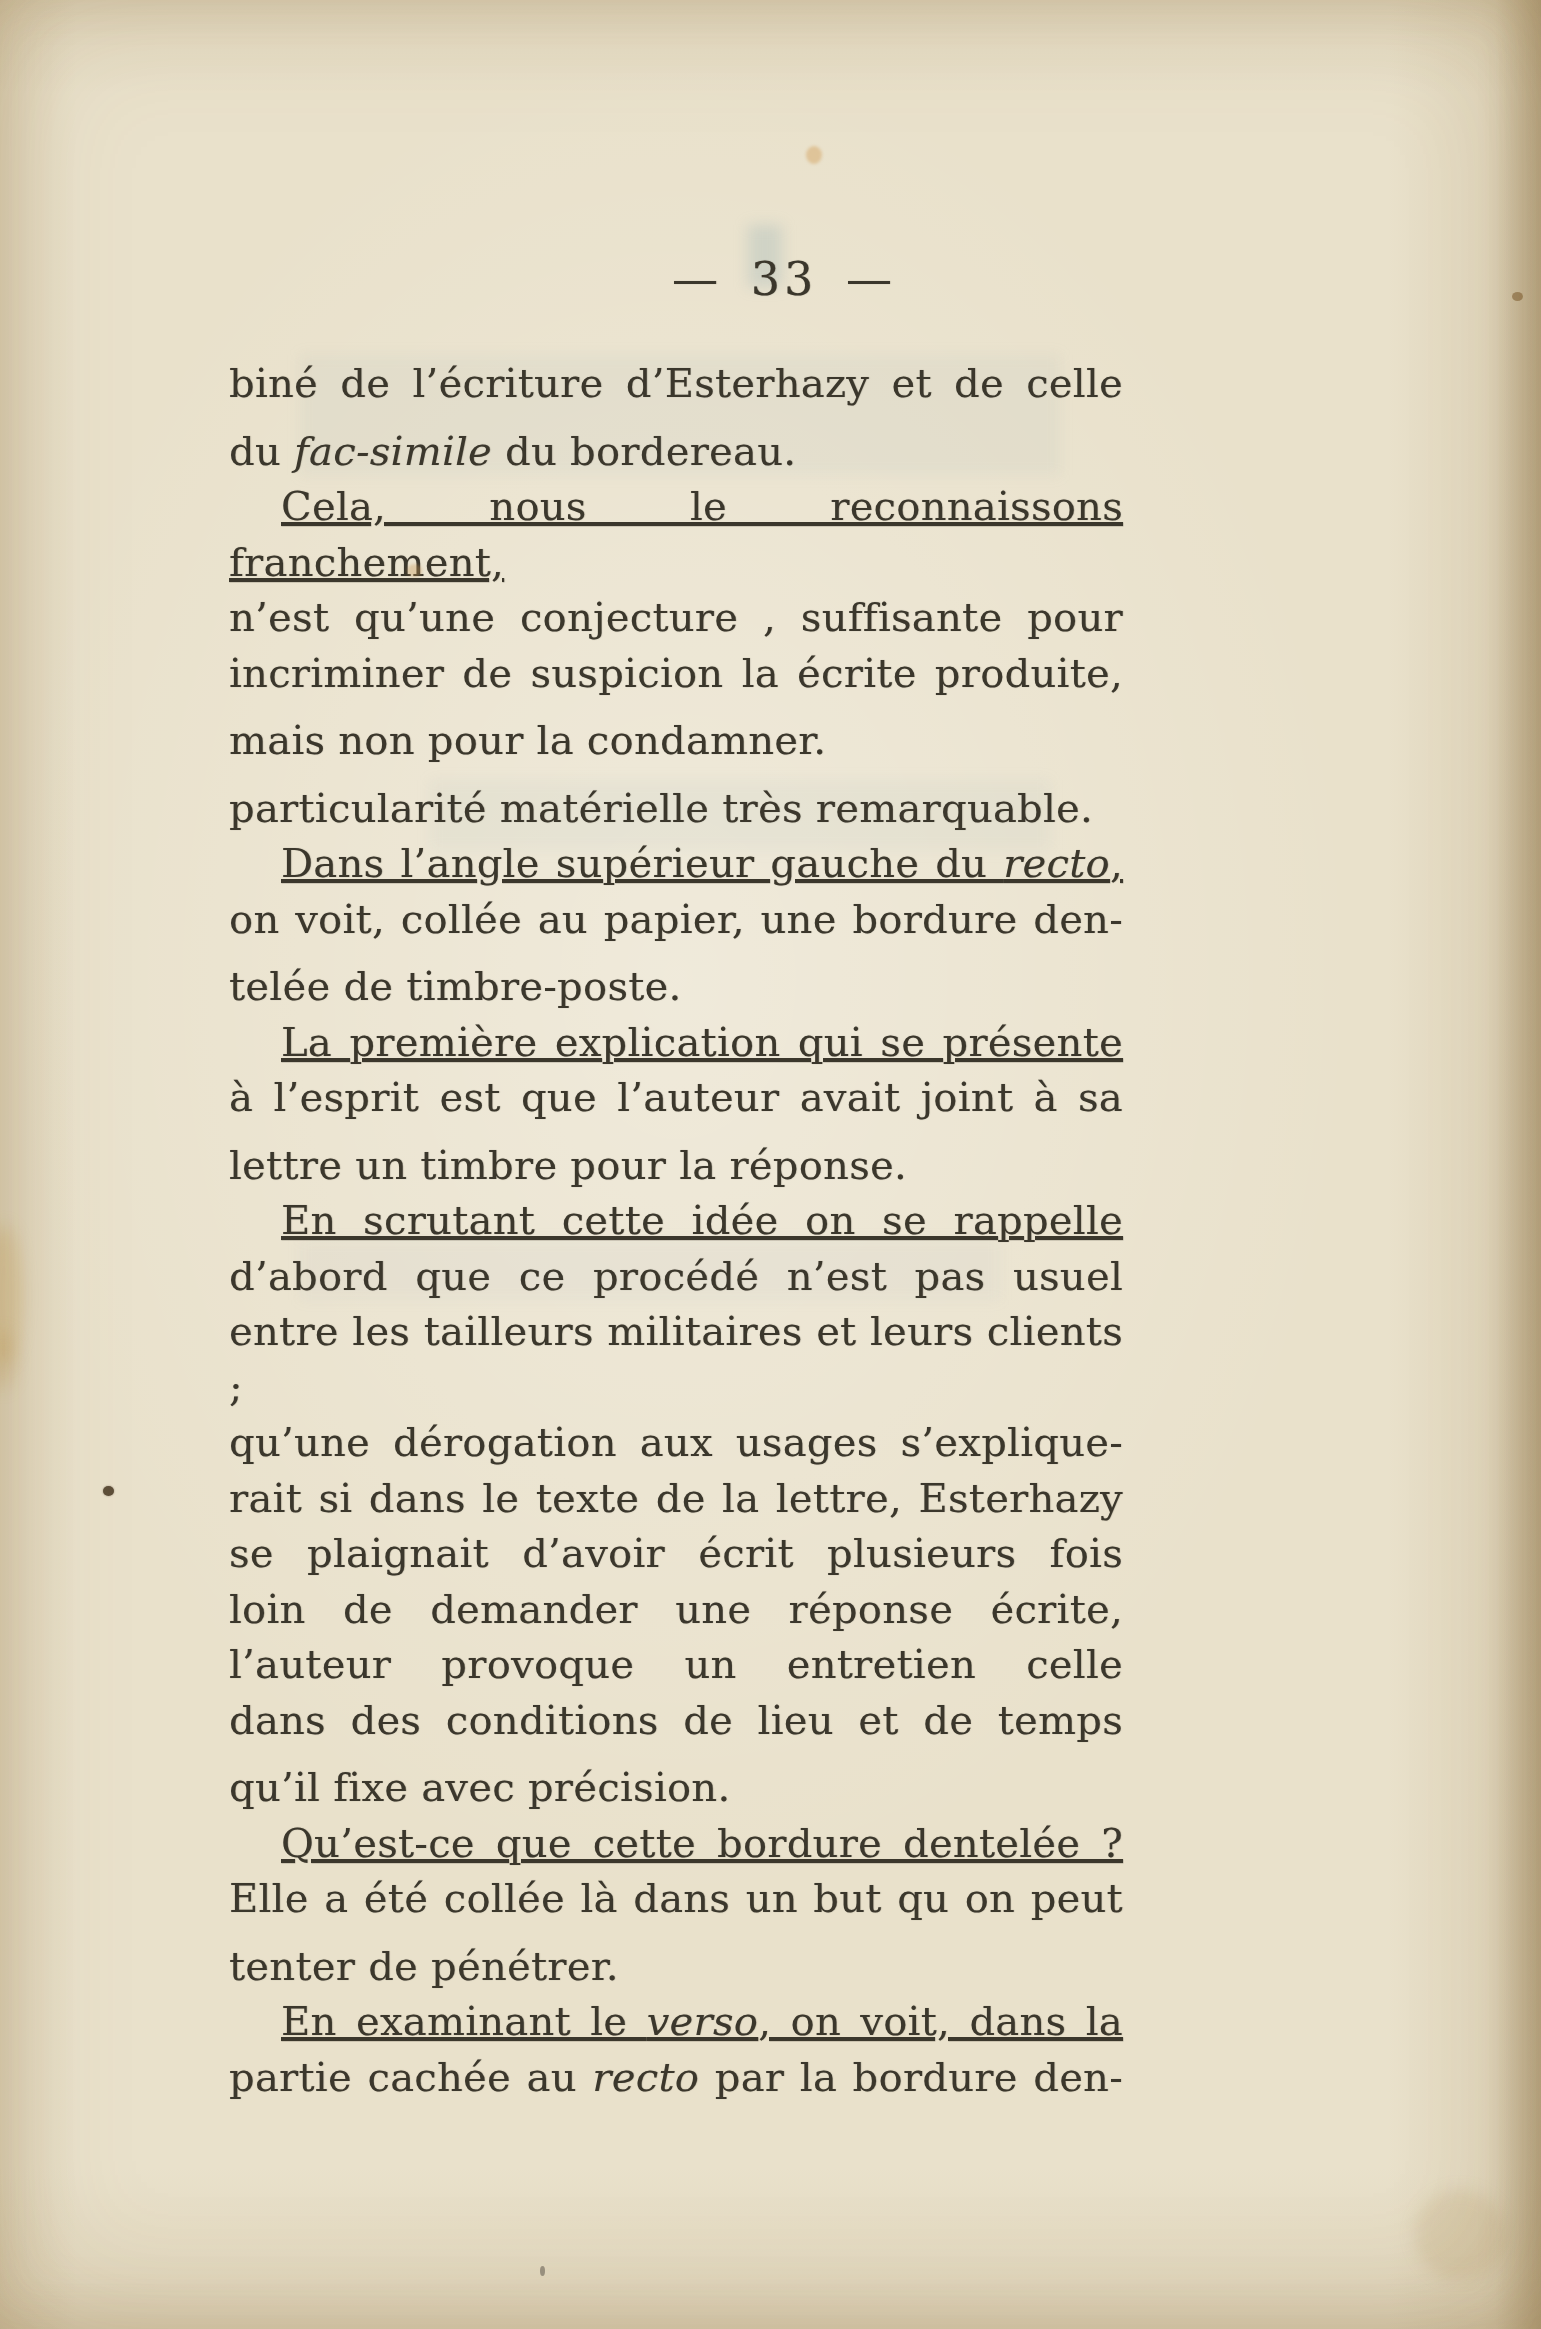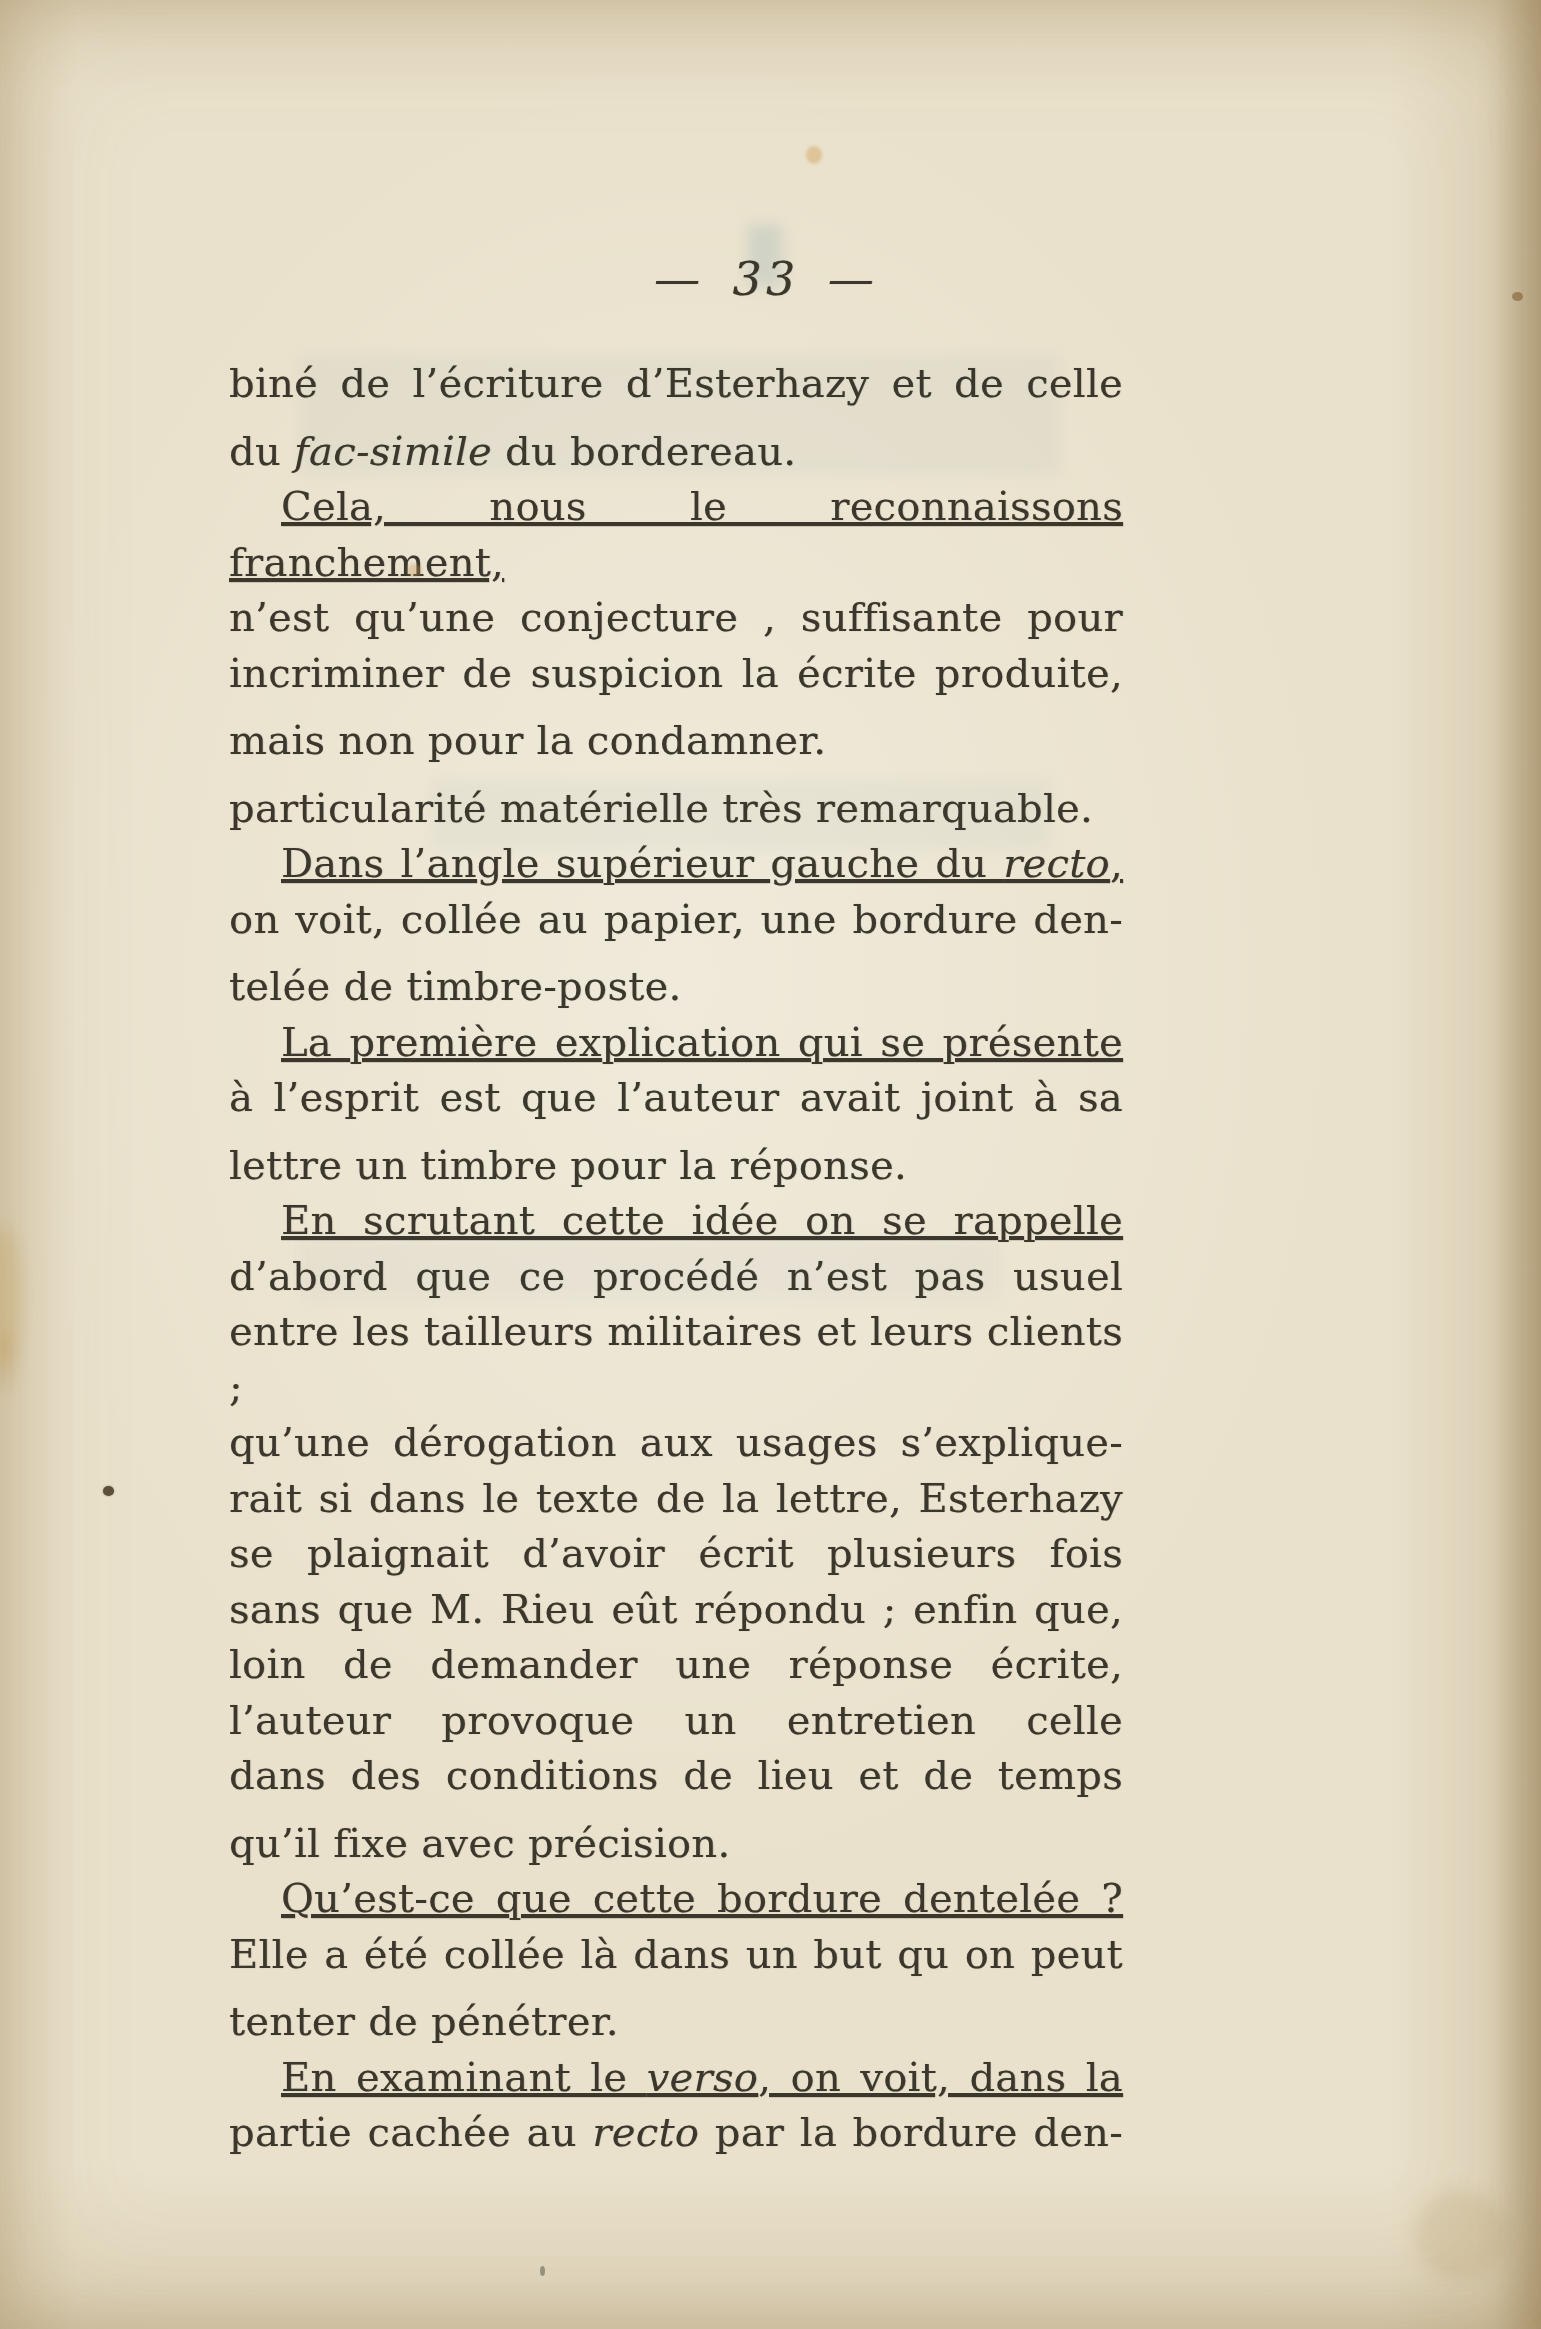--- a/index.html
+++ b/index.html
@@ -16,24 +16,23 @@
   .vignette{
     position:absolute;inset:0;pointer-events:none;
     box-shadow:inset 0 0 140px rgba(140,110,60,0.16), inset -18px 0 50px rgba(135,105,55,0.14), inset 0 -20px 60px rgba(140,110,60,0.10);
   }
   .edge-right{
     position:absolute;top:0;right:0;width:46px;height:100%;
     background:linear-gradient(to right, rgba(125,95,45,0) 0%, rgba(125,95,45,0.10) 45%, rgba(115,85,40,0.22) 100%);
   }
   #folio{
     position:absolute;top:252px;left:654px;width:260px;
-    text-align:left;font-size:46px;letter-spacing:4px;word-spacing:10px;
+    text-align:center;font-size:46px;letter-spacing:4px;word-spacing:10px;
     color:var(--ink,#3b372c);
     text-shadow:0.4px 0.4px 0.8px rgba(55,50,38,0.45);
-    font-style:italic;
   }
   #text-block{
     position:absolute;top:356px;left:229px;width:894px;
     font-size:40px;line-height:55.5px;letter-spacing:0.3px;
     text-shadow:0.4px 0.4px 0.9px rgba(55,50,38,0.42);
   }
   .line{text-align:justify;text-align-last:justify;white-space:normal;}
   .line.end{text-align-last:left;margin-top:12px;}
   .line.indent{text-indent:52px;text-decoration:underline;}
   .it{font-style:italic;}
@@ -76,21 +75,20 @@
     <div class="line end"><span>telée de timbre-poste.</span></div>
     <div class="line indent"><span>La première explication qui se présente</span></div>
     <div class="line"><span>à l’esprit est que l’auteur avait joint à sa</span></div>
     <div class="line end"><span>lettre un timbre pour la réponse.</span></div>
     <div class="line indent"><span>En scrutant cette idée on se rappelle</span></div>
     <div class="line"><span>d’abord que ce procédé n’est pas usuel</span></div>
     <div class="line"><span>entre les tailleurs militaires et leurs clients ;</span></div>
     <div class="line"><span>qu’une dérogation aux usages s’explique-</span></div>
     <div class="line"><span>rait si dans le texte de la lettre, Esterhazy</span></div>
     <div class="line"><span>se plaignait d’avoir écrit plusieurs fois</span></div>
-    <div class="line"><span>sans que M. Rieu eût répondu ; enfin que,</span></div>
     <div class="line"><span>loin de demander une réponse écrite,</span></div>
     <div class="line"><span>l’auteur provoque un entretien celle</span></div>
     <div class="line"><span>dans des conditions de lieu et de temps</span></div>
     <div class="line end"><span>qu’il fixe avec précision.</span></div>
     <div class="line indent"><span>Qu’est-ce que cette bordure dentelée ?</span></div>
     <div class="line"><span>Elle a été collée là dans un but qu on peut</span></div>
     <div class="line end"><span>tenter de pénétrer.</span></div>
     <div class="line indent"><span>En examinant le </span><span class="it">verso</span><span>, on voit, dans la</span></div>
     <div class="line"><span>partie cachée au </span><span class="it">recto</span><span> par la bordure den-</span></div>
   </div>

